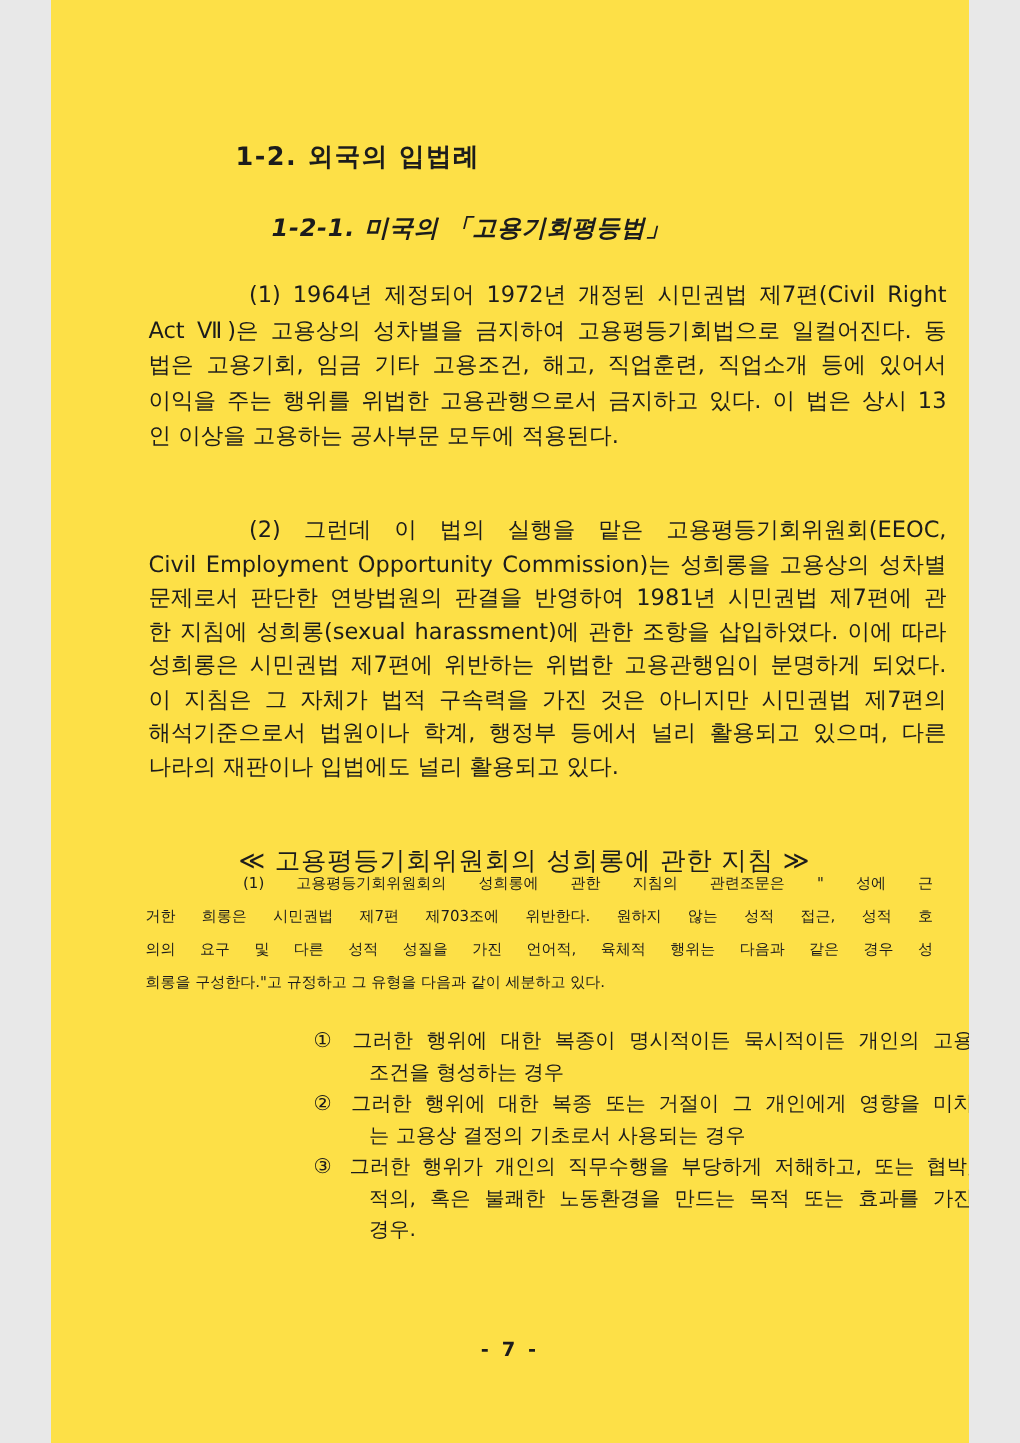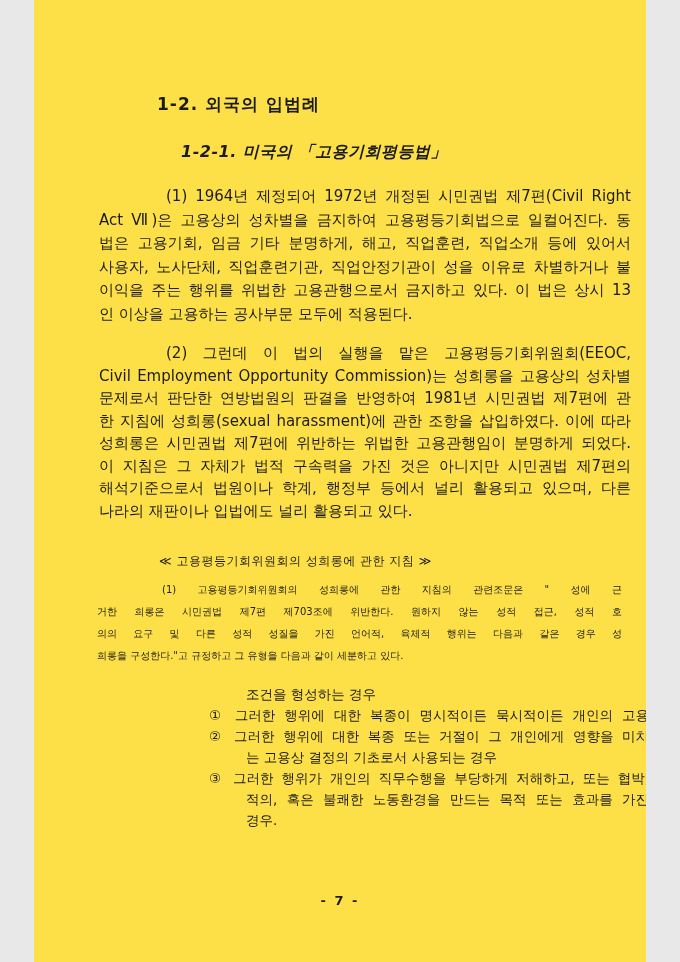--- a/index.html
+++ b/index.html
@@ -19,22 +19,22 @@
   }
   .h2 {
     position: absolute; left: 147px; top: 142px;
     font-size: 16px; font-weight: bold; letter-spacing: 0.5px; font-style: italic;
   }
   .para { position: absolute; font-size: 15px; line-height: 23.5px; }
   .p1 { left: 65px; top: 185px; width: 532px; }
   .p2 { left: 65px; top: 342px; width: 532px; line-height: 22.5px; }
   .p3 { left: 63px; top: 579px; width: 525px; font-size: 10px; line-height: 22px; }
   .boxh {
-    position: absolute; left: 125px; top: 550px;
-    font-size: 12px; letter-spacing: 0.5px; line-height: 23px;
+    position: absolute; left: 125px; top: 563px;
+    font-size: 17px; letter-spacing: 0.5px; line-height: 23px;
   }
   .tline { text-align: justify; text-align-last: justify; }
   .tline.last { text-align: center; text-align-last: left; }
   .p1 .tline.first, .p2 .tline.first { padding-left: 67px; }
   .p3 .tline.first { padding-left: 65px; }
   .glist {
     position: absolute; left: 175px; top: 684px; width: 440px;
     font-size: 13.5px; line-height: 21px;
   }
   .glist .tline.li { padding-left: 37px; }
@@ -49,22 +49,21 @@
 
 <div class="page">
 
   <div class="h1">1-2. 외국의 입법례</div>
 
   <div class="h2">1-2-1. 미국의 「고용기회평등법」</div>
 
   <div class="para p1">
       <div class="tline first">(1) 1964년 제정되어 1972년 개정된 시민권법 제7편(Civil Right</div>
       <div class="tline">Act Ⅶ)은 고용상의 성차별을 금지하여 고용평등기회법으로 일컬어진다. 동</div>
-      <div class="tline">법은 고용기회, 임금 기타 분명하게, 해고, 직업훈련, 직업소개 등에 있어서</div>
-      <div class="tline">사용자, 노사단체, 직업훈련기관, 직업안정기관이 성을 이유로 차별하거나 불</div>
+      <div class="tline">법은 고용기회, 임금 기타 고용조건, 해고, 직업훈련, 직업소개 등에 있어서</div>
       <div class="tline">이익을 주는 행위를 위법한 고용관행으로서 금지하고 있다. 이 법은 상시 13</div>
       <div class="tline last">인 이상을 고용하는 공사부문 모두에 적용된다.</div>
     </div>
 
   <div class="para p2">
       <div class="tline first">(2) 그런데 이 법의 실행을 맡은 고용평등기회위원회(EEOC,</div>
       <div class="tline">Civil Employment Opportunity Commission)는 성희롱을 고용상의 성차별</div>
       <div class="tline">문제로서 판단한 연방법원의 판결을 반영하여 1981년 시민권법 제7편에 관</div>
       <div class="tline">한 지침에 성희롱(sexual harassment)에 관한 조항을 삽입하였다. 이에 따라</div>
       <div class="tline">성희롱은 시민권법 제7편에 위반하는 위법한 고용관행임이 분명하게 되었다.</div>
@@ -77,22 +76,22 @@
 
   <div class="para p3">
       <div class="tline first">(1) 고용평등기회위원회의 성희롱에 관한 지침의 관련조문은 " 성에 근</div>
       <div class="tline">거한 희롱은 시민권법 제7편 제703조에 위반한다. 원하지 않는 성적 접근, 성적 호</div>
       <div class="tline">의의 요구 및 다른 성적 성질을 가진 언어적, 육체적 행위는 다음과 같은 경우 성</div>
       <div class="tline last">희롱을 구성한다."고 규정하고 그 유형을 다음과 같이 세분하고 있다.</div>
     </div>
 
   <div class="glist">
       <div class="list-item">
+        <div class="tline li li-first">① 그러한 행위에 대한 복종이 명시적이든 묵시적이든 개인의 고용</div>
         <div class="tline li last">조건을 형성하는 경우</div>
-        <div class="tline li li-first">① 그러한 행위에 대한 복종이 명시적이든 묵시적이든 개인의 고용</div>
       </div>
       <div class="list-item">
         <div class="tline li li-first">② 그러한 행위에 대한 복종 또는 거절이 그 개인에게 영향을 미치</div>
         <div class="tline li last">는 고용상 결정의 기초로서 사용되는 경우</div>
       </div>
       <div class="list-item">
         <div class="tline li li-first">③ 그러한 행위가 개인의 직무수행을 부당하게 저해하고, 또는 협박,</div>
         <div class="tline li">적의, 혹은 불쾌한 노동환경을 만드는 목적 또는 효과를 가진</div>
         <div class="tline li last">경우.</div>
       </div>

